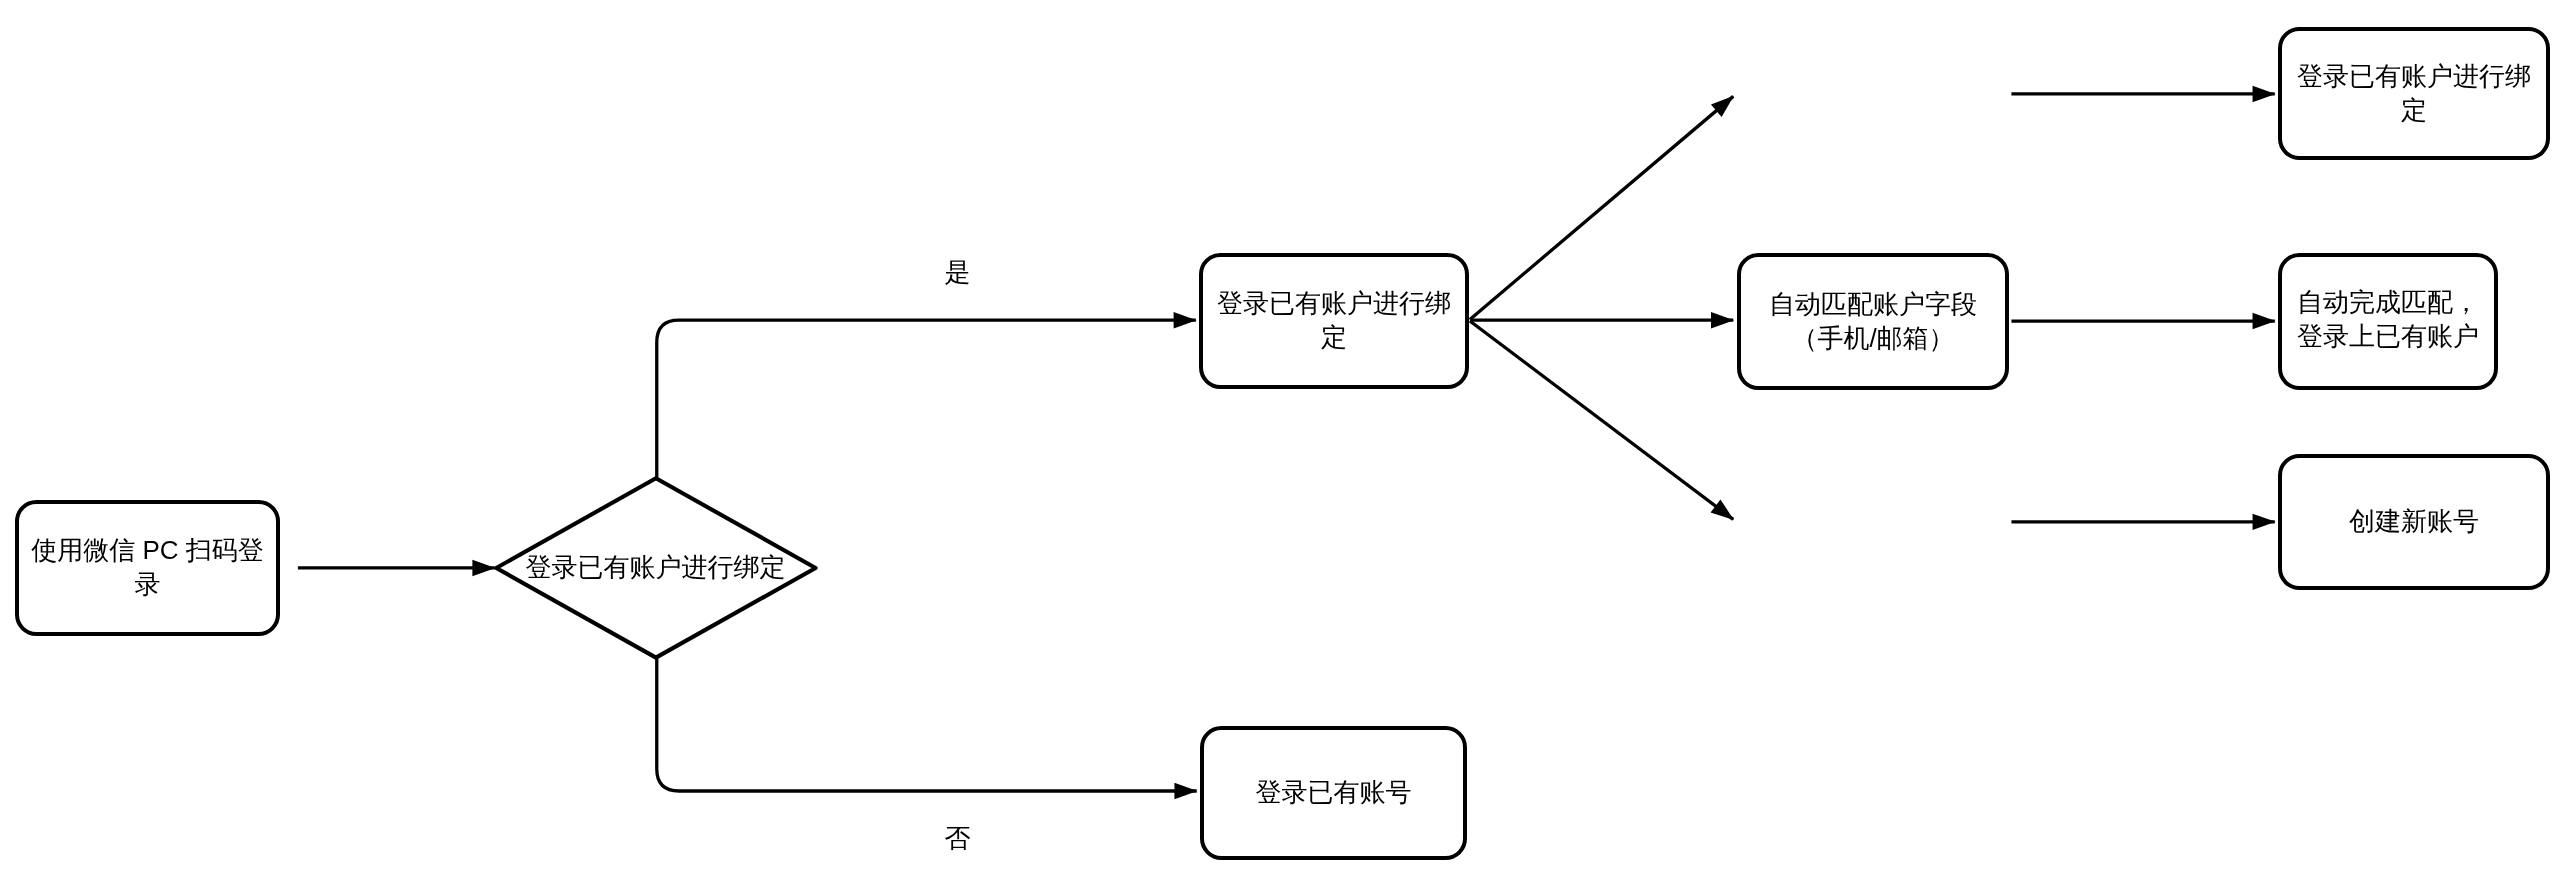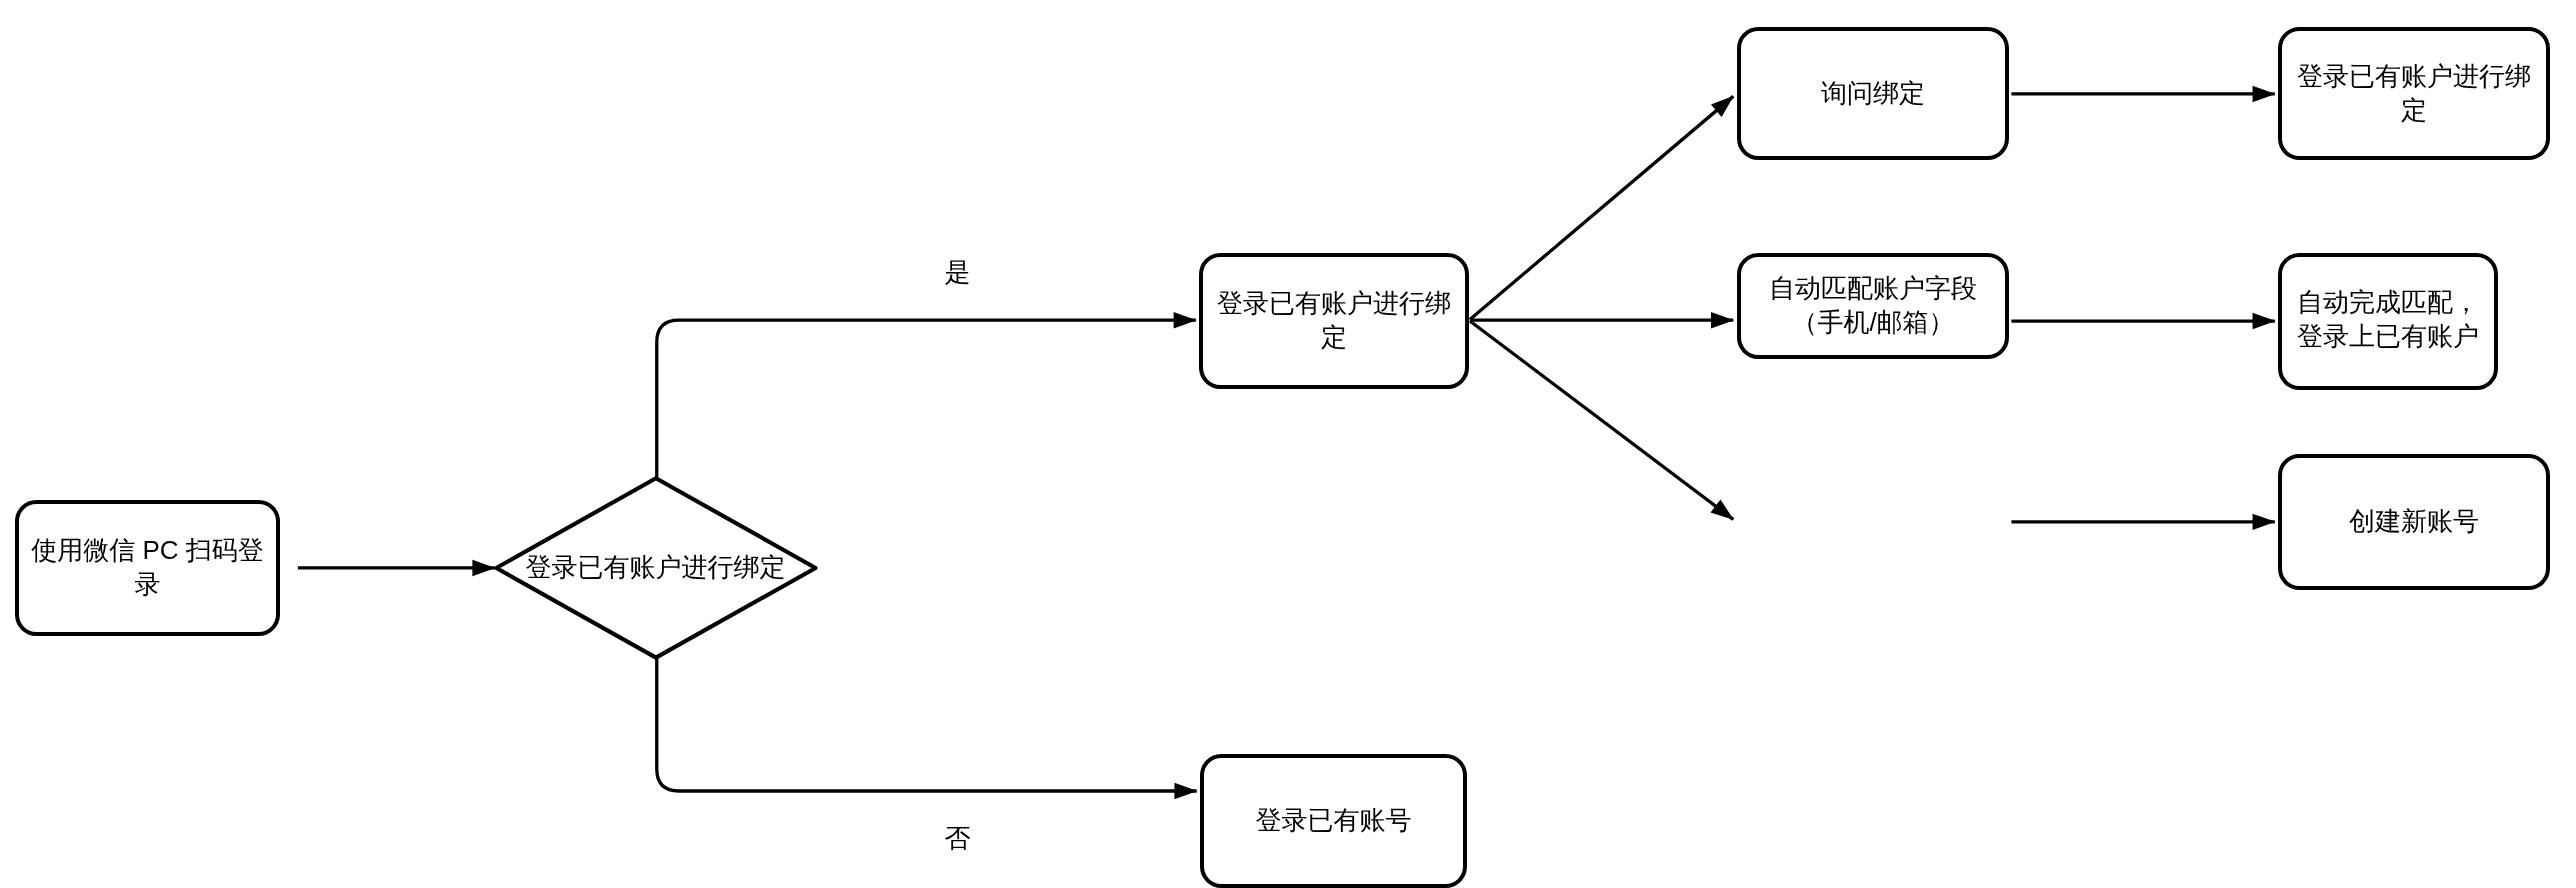--- a/index.html
+++ b/index.html
@@ -61,25 +61,25 @@
     width: 107px;
     text-align: center;
     font-size: 26px;
     line-height: 1.2;
   }
   
   .n-wechat        { left: 15px;   top: 500px; width: 265px; height: 136px; }
   .n-binding-query { left: 1199px; top: 253px; width: 270px; height: 136px; }
   .n-ask           { left: 1737px; top: 27px;  width: 272px; height: 133px; }
   .n-login-bind    { left: 2278px; top: 27px;  width: 272px; height: 133px; }
-  .n-auto-match    { left: 1737px; top: 253px; width: 272px; height: 106px; }
+  .n-auto-match    { left: 1737px; top: 253px; width: 272px; height: 137px; }
   .n-auto-complete { left: 2278px; top: 253px; width: 220px; height: 137px; font-family: Liberation Mono, monospace; }
   .n-no-match      { left: 1737px; top: 454px; width: 272px; height: 136px; }
   .n-create        { left: 2278px; top: 454px; width: 272px; height: 136px; }
-  .n-login-exist   { left: 1200px; top: 726px; width: 267px; height: 134px; margin-top: 28px; }
+  .n-login-exist   { left: 1200px; top: 726px; width: 267px; height: 134px; }
   .l-yes { left: 904px; top: 257px; }
   .l-no  { left: 904px; top: 823px; }
 </style>
 </head>
 <body>
 
 <div id="canvas">
 
   <svg id="edge-layer" width="2576" height="889" viewBox="0 0 3130 1080" xmlns="http://www.w3.org/2000/svg">
     <defs>
@@ -106,23 +106,20 @@
   </div>
 
   <div class="diamond-label">
     <span>登录已有账户进行绑定</span>
   </div>
 
   <div class="node n-binding-query">
     <span>登录已有账户进行绑定</span>
   </div>
 
-  <div class="node n-ask">
-    <span>询问绑定</span>
-  </div>
 
   <div class="node n-login-bind">
     <span>登录已有账户进行绑定</span>
   </div>
 
   <div class="node n-auto-match">
     <span>自动匹配账户字段（手机/邮箱）</span>
   </div>
 
   <div class="node n-auto-complete">

